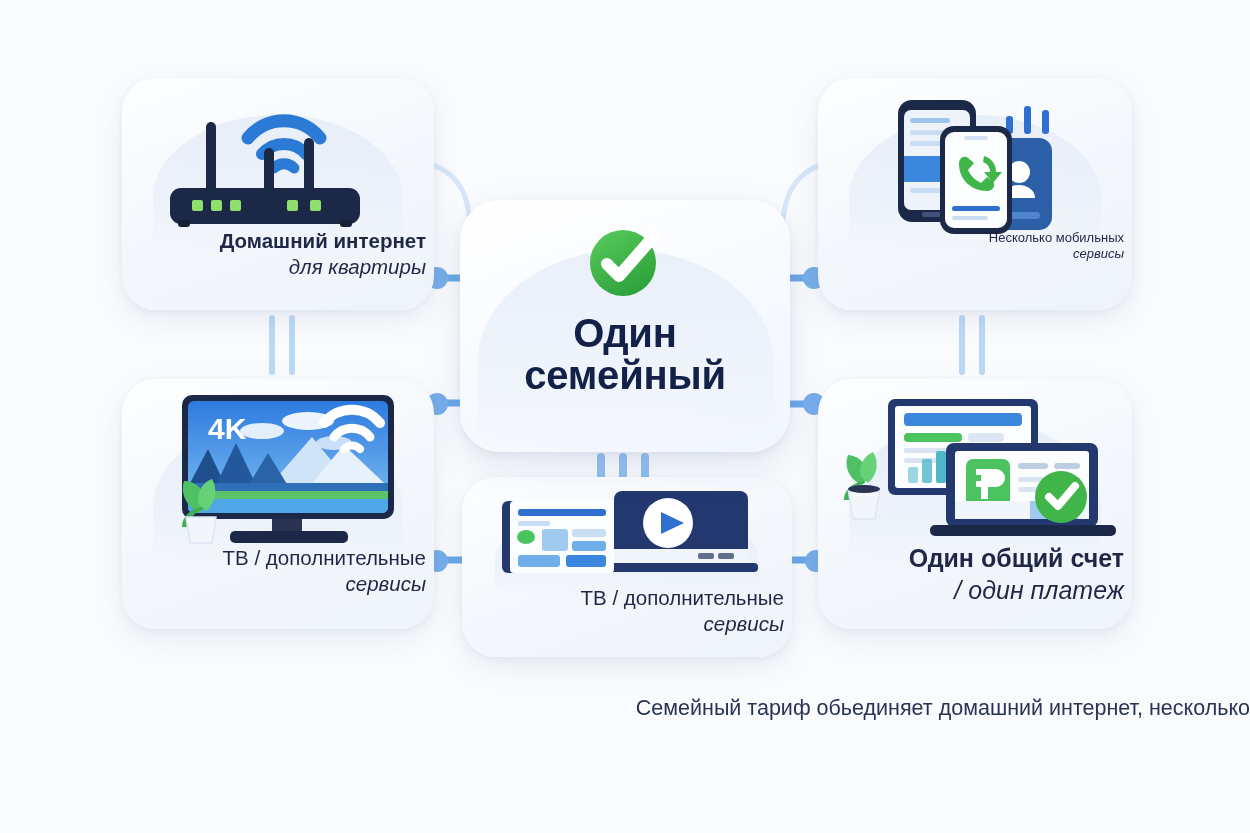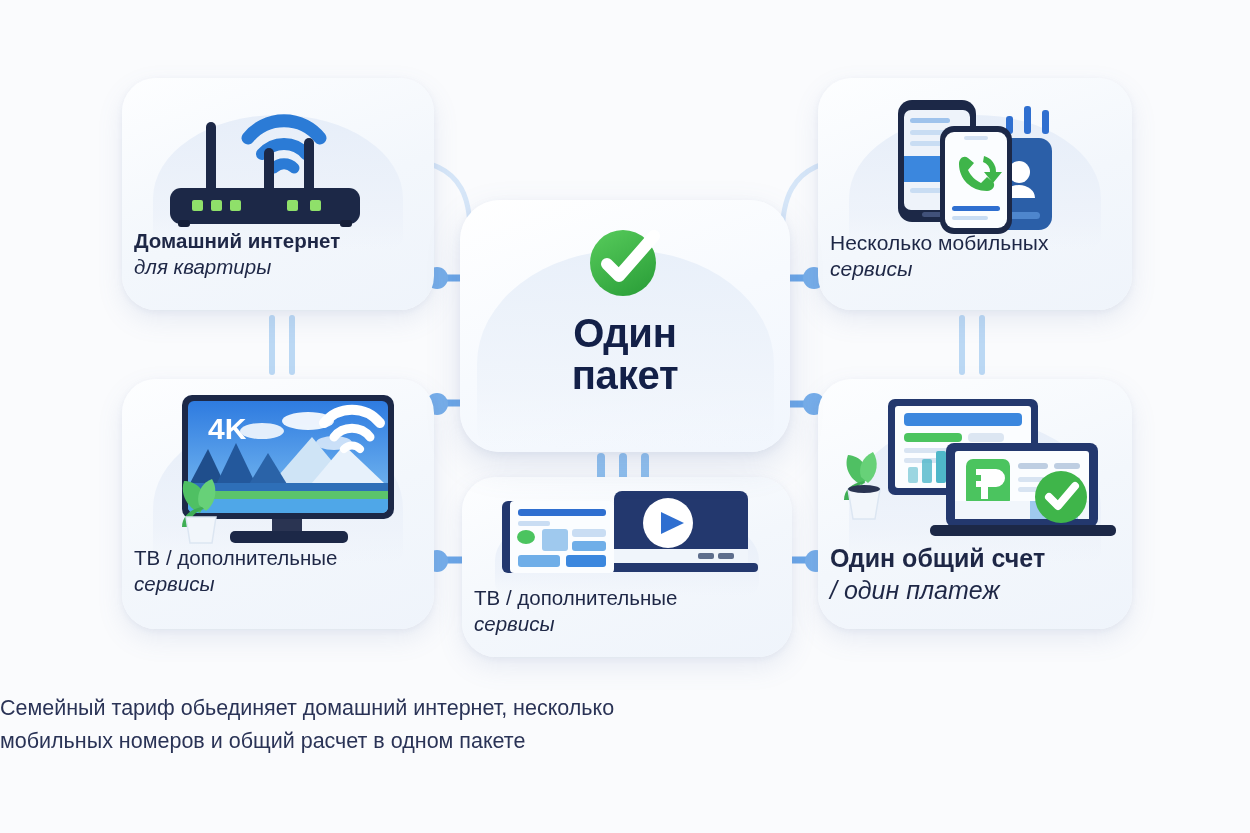--- a/index.html
+++ b/index.html
@@ -27,21 +27,21 @@
   }
   .card .arch{
     position:absolute;left:10%;right:10%;bottom:26%;height:58%;
     background:linear-gradient(180deg,#E4ECF8 0%,#EDF2FA 75%,rgba(237,242,250,0) 100%);
     border-radius:50% 50% 14px 14px / 62% 62% 14px 14px;
     opacity:.85;
   }
   .card .art{position:absolute;left:0;right:0;}
   .card .caption{
     position:absolute;left:12px;right:8px;
-    text-align:left;color:#1E2746;
+    text-align:right;color:#1E2746;
     line-height:1.26;
   }
   .caption .l1{display:block;font-weight:bold;}
   .caption .l2{display:block;font-weight:normal;font-style:italic;}
 
   
   #card-home     {left:122px; top:78px;  width:312px;height:232px;}
   #card-mobile   {left:818px; top:78px;  width:314px;height:232px;}
   #card-tv       {left:122px; top:379px; width:312px;height:250px;}
   #card-media    {left:462px; top:477px; width:330px;height:180px;}
@@ -51,42 +51,42 @@
     border-radius:40px;
     box-shadow:0 14px 34px rgba(105,130,175,.17),0 3px 8px rgba(105,130,175,.10);
     z-index:4;}
   #card-center .arch{
     left:5%;right:5%;bottom:2%;height:78%;
     background:linear-gradient(180deg,#E6EEF9 0%,#EFF4FB 70%,rgba(241,246,253,0) 100%);
     border-radius:50% 50% 18px 18px / 58% 58% 18px 18px;
   }
 
   #card-home .caption   {top:150px;font-size:20.5px;}
-  #card-mobile .caption {top:152px;font-size:21px;}
+  #card-mobile .caption {top:152px;font-size:13px;}
   #card-tv .caption     {top:166px;font-size:20.5px;}
   #card-media .caption  {top:108px;font-size:20.5px;}
   #card-billing .caption{top:164px;font-size:25px;}
   #card-mobile .caption .l1,#card-mobile .caption .l2{font-weight:normal;}
   #card-tv .caption .l1,#card-tv .caption .l2{font-weight:normal;}
   #card-media .caption .l1,#card-media .caption .l2{font-weight:normal;}
   #card-billing .caption .l2{font-weight:normal;}
 
   
   .center-inner{position:absolute;inset:0;display:flex;flex-direction:column;
     align-items:center;justify-content:flex-start;padding-top:18px;z-index:2;}
   .center-title{
     margin-top:8px;text-align:center;color:#132048;
     font-weight:bold;font-size:40px;line-height:1.05;letter-spacing:-.2px;
   }
   .center-title span{display:block;}
 
   
   .footer{
     position:absolute;left:0;right:0;top:692px;
-    text-align:left;color:#2A3356;
+    text-align:right;color:#2A3356;
     font-size:21.5px;line-height:1.55;z-index:5;
   }
   .footer span{display:block;}
 
   svg{display:block;overflow:visible;}
 </style>
 </head>
 <body>
 
 <div id="stage">
@@ -343,23 +343,22 @@
           <linearGradient id="gchk" x1="0" y1="0" x2="0.6" y2="1">
             <stop offset="0" stop-color="#58CC5C"></stop>
               <stop offset="1" stop-color="#2FA33C"></stop>
           </linearGradient>
         </defs>
         <circle cx="41" cy="45" r="33" fill="url(#gchk)"></circle>
         <path d="M25 46 L37 58 L72 18" stroke="#FFFFFF" stroke-width="12" fill="none" stroke-linecap="round" stroke-linejoin="round"></path>
       </svg>
       <div class="center-title">
         <span>Один</span>
-        <span>пакет</span>
+        <span>семейный</span>
       </div>
     </div>
   </div>
 
   <div class="footer">
     <span>Семейный тариф обьединяет домашний интернет, несколько</span>
-    <span>мобильных номеров и общий расчет в одном пакете</span>
   </div>
 
 </div>
 
 </body></html>

